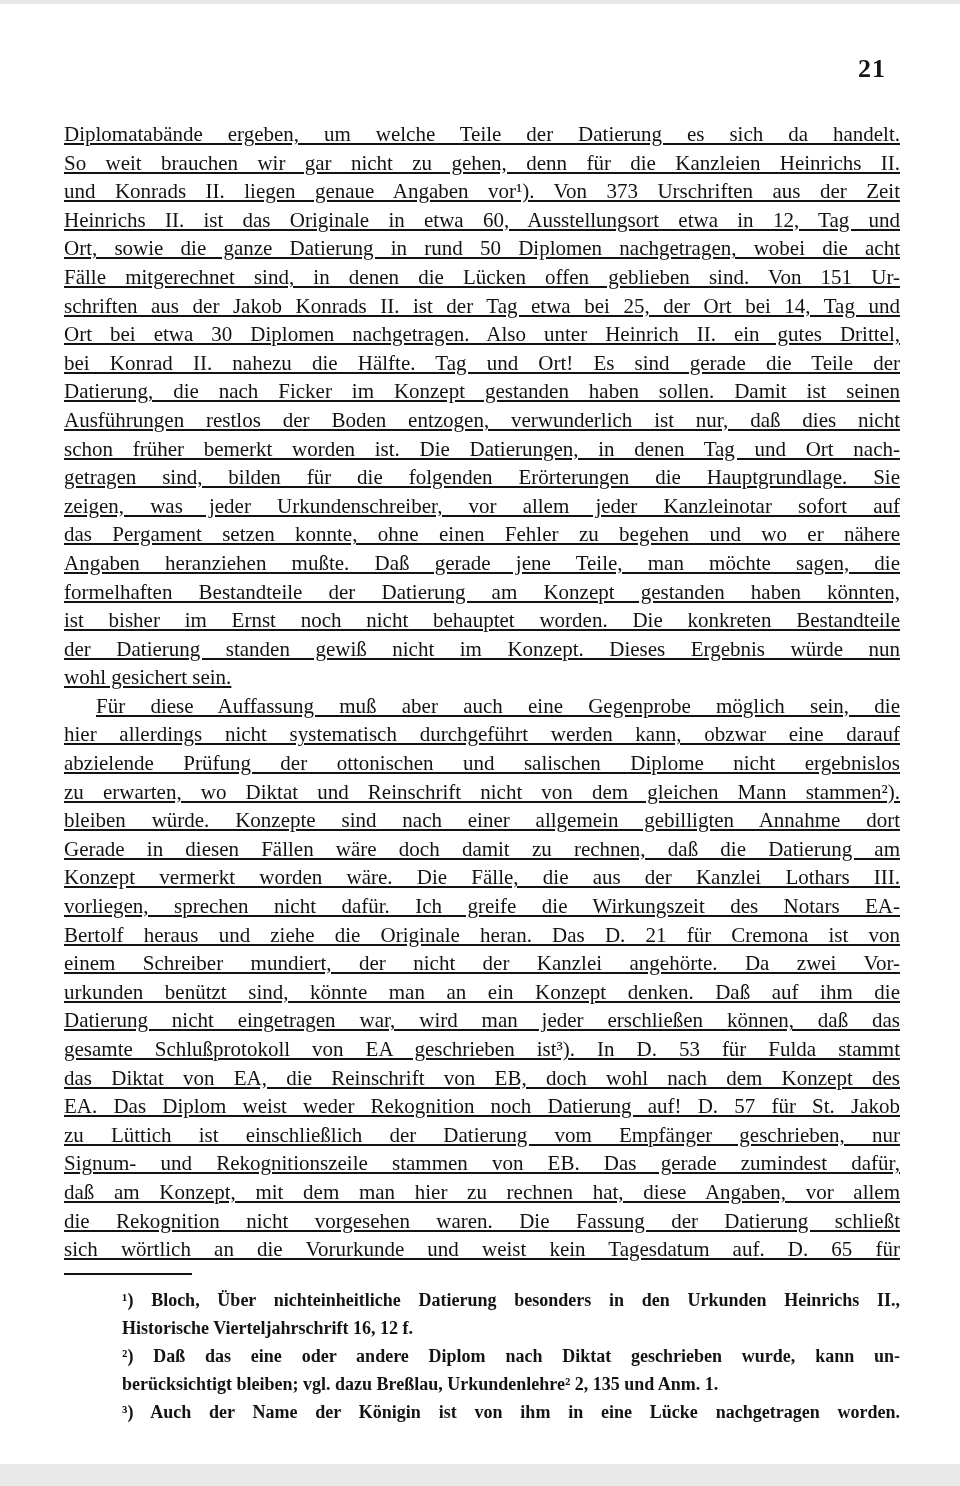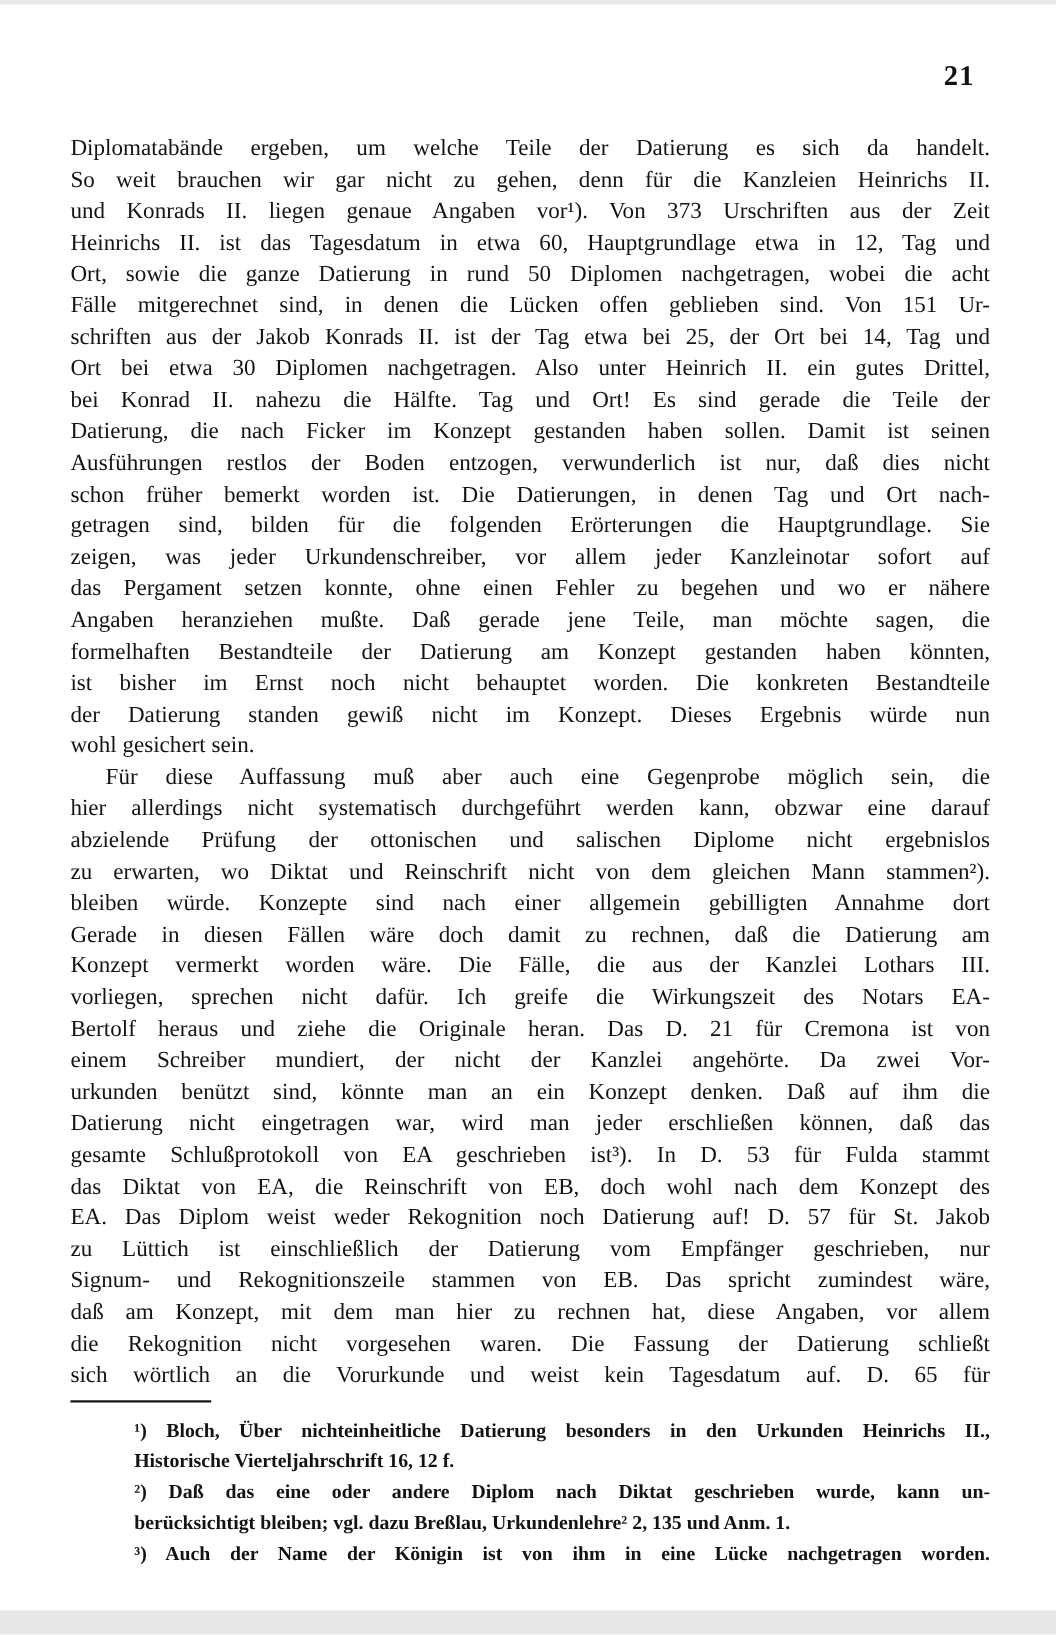--- a/index.html
+++ b/index.html
@@ -26,20 +26,21 @@
     padding-right: 14px;
   }
   .body-text {
     font-size: 21px;
     line-height: 28.6px;
   }
   .line {
     text-align: justify;
     text-align-last: justify;
     min-height: 28.6px;
+    text-decoration: underline;
   }
   .line.no-stretch { text-align-last: left; }
   .line.indent { text-indent: 32px; }
   .footnote-rule {
     width: 128px;
     height: 2px;
     background: #151311;
     margin-top: 9px;
     margin-bottom: 11px;
   }
@@ -59,21 +60,21 @@
 <body>
 
 <div class="page">
   <div class="page-number">21</div>
 
   <div class="body-text">
       <div>
         <div class="line">Diplomatabände ergeben, um welche Teile der Datierung es sich da handelt.</div>
         <div class="line">So weit brauchen wir gar nicht zu gehen, denn für die Kanzleien Heinrichs II.</div>
         <div class="line">und Konrads II. liegen genaue Angaben vor¹). Von 373 Urschriften aus der Zeit</div>
-        <div class="line">Heinrichs II. ist das Tagesdatum in etwa 60, Hauptgrundlage etwa in 12, Tag und</div>
+        <div class="line">Heinrichs II. ist das Originale in etwa 60, Ausstellungsort etwa in 12, Tag und</div>
         <div class="line">Ort, sowie die ganze Datierung in rund 50 Diplomen nachgetragen, wobei die acht</div>
         <div class="line">Fälle mitgerechnet sind, in denen die Lücken offen geblieben sind. Von 151 Ur-</div>
         <div class="line">schriften aus der Jakob Konrads II. ist der Tag etwa bei 25, der Ort bei 14, Tag und</div>
         <div class="line">Ort bei etwa 30 Diplomen nachgetragen. Also unter Heinrich II. ein gutes Drittel,</div>
         <div class="line">bei Konrad II. nahezu die Hälfte. Tag und Ort! Es sind gerade die Teile der</div>
         <div class="line">Datierung, die nach Ficker im Konzept gestanden haben sollen. Damit ist seinen</div>
         <div class="line">Ausführungen restlos der Boden entzogen, verwunderlich ist nur, daß dies nicht</div>
         <div class="line">schon früher bemerkt worden ist. Die Datierungen, in denen Tag und Ort nach-</div>
         <div class="line">getragen sind, bilden für die folgenden Erörterungen die Hauptgrundlage. Sie</div>
         <div class="line">zeigen, was jeder Urkundenschreiber, vor allem jeder Kanzleinotar sofort auf</div>
@@ -94,21 +95,21 @@
         <div class="line">Konzept vermerkt worden wäre. Die Fälle, die aus der Kanzlei Lothars III.</div>
         <div class="line">vorliegen, sprechen nicht dafür. Ich greife die Wirkungszeit des Notars EA-</div>
         <div class="line">Bertolf heraus und ziehe die Originale heran. Das D. 21 für Cremona ist von</div>
         <div class="line">einem Schreiber mundiert, der nicht der Kanzlei angehörte. Da zwei Vor-</div>
         <div class="line">urkunden benützt sind, könnte man an ein Konzept denken. Daß auf ihm die</div>
         <div class="line">Datierung nicht eingetragen war, wird man jeder erschließen können, daß das</div>
         <div class="line">gesamte Schlußprotokoll von EA geschrieben ist³). In D. 53 für Fulda stammt</div>
         <div class="line">das Diktat von EA, die Reinschrift von EB, doch wohl nach dem Konzept des</div>
         <div class="line">EA. Das Diplom weist weder Rekognition noch Datierung auf! D. 57 für St. Jakob</div>
         <div class="line">zu Lüttich ist einschließlich der Datierung vom Empfänger geschrieben, nur</div>
-        <div class="line">Signum- und Rekognitionszeile stammen von EB. Das spricht zumindest wäre,</div>
+        <div class="line">Signum- und Rekognitionszeile stammen von EB. Das gerade zumindest dafür,</div>
         <div class="line">daß am Konzept, mit dem man hier zu rechnen hat, diese Angaben, vor allem</div>
         <div class="line">die Rekognition nicht vorgesehen waren. Die Fassung der Datierung schließt</div>
         <div class="line">sich wörtlich an die Vorurkunde und weist kein Tagesdatum auf. D. 65 für</div>
       </div>
     </div>
 
   <div class="footnote-rule"></div>
 
   <div class="footnotes">
       <div>

